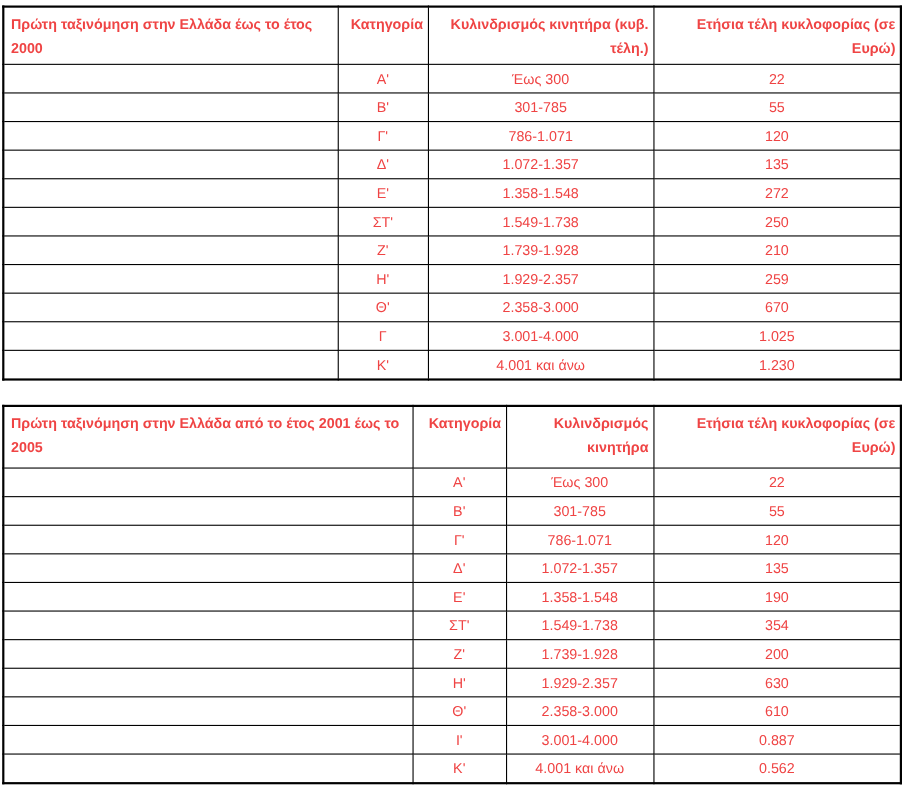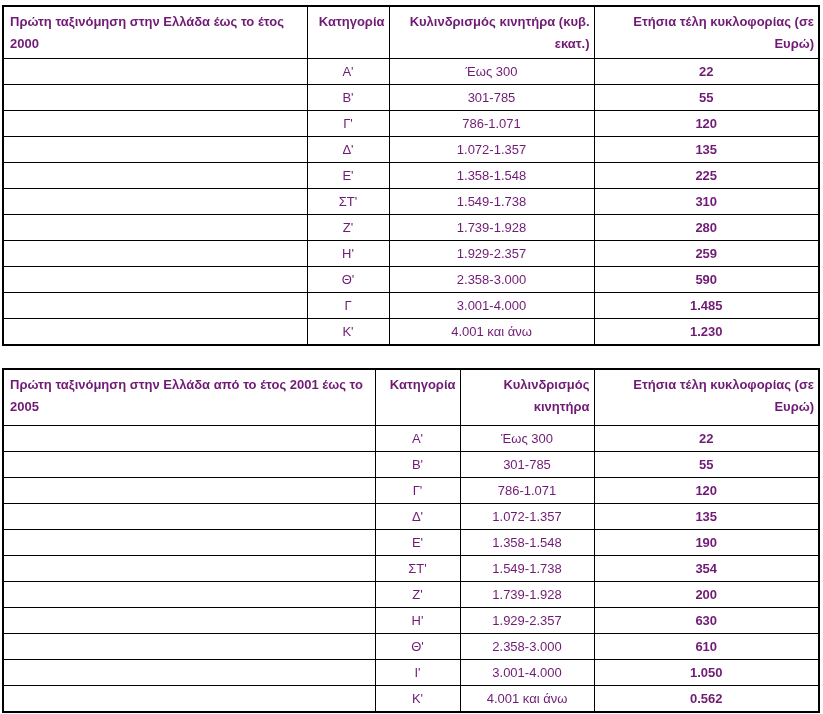--- a/index.html
+++ b/index.html
@@ -16,21 +16,21 @@
   }
   .page {
     padding: 5px 3px 0 2px;
   }
   table.tax-table {
     border-collapse: collapse;
     table-layout: fixed;
     width: 816px;
     border: 2px solid #000;
     font-size: 13px;
-    color: #701a75;
+    color: #ef4444;
   }
   table.tax-table th,
   table.tax-table td {
     border: 1.5px solid #000;
     padding: 0 4px;
     overflow: hidden;
   }
   table.tax-table th {
     font-weight: bold;
     vertical-align: top;
@@ -44,21 +44,21 @@
     padding-left: 6px;
   }
   table.tax-table tbody tr {
     height: 26px;
   }
   table.tax-table td {
     text-align: center;
     vertical-align: middle;
   }
   table.tax-table td.fee-cell {
-    font-weight: bold;
+    font-weight: normal;
   }
   
   .t1 col.c1 { width: 304px; }
   .t1 col.c2 { width: 82px; }
   .t1 col.c3 { width: 205px; }
   .t1 col.c4 { width: 225px; }
   
   .t2 col.c1 { width: 372px; }
   .t2 col.c2 { width: 85px; }
   .t2 col.c3 { width: 134px; }
@@ -78,21 +78,21 @@
     <colgroup>
       <col class="c1">
         <col class="c2">
         <col class="c3">
         <col class="c4">
     </colgroup>
     <thead>
       <tr>
         <th class="title-cell">Πρώτη ταξινόμηση στην Ελλάδα έως το έτος 2000</th>
         <th>Κατηγορία</th>
-        <th>Κυλινδρισμός κινητήρα (κυβ. εκατ.)</th>
+        <th>Κυλινδρισμός κινητήρα (κυβ. τέλη.)</th>
         <th>Ετήσια τέλη κυκλοφορίας (σε Ευρώ)</th>
       </tr>
     </thead>
     <tbody>
         <tr>
           <td></td>
           <td>Α'</td>
           <td>Έως 300</td>
           <td class="fee-cell">22</td>
         </tr>
@@ -111,51 +111,51 @@
         <tr>
           <td></td>
           <td>Δ'</td>
           <td>1.072-1.357</td>
           <td class="fee-cell">135</td>
         </tr>
         <tr>
           <td></td>
           <td>Ε'</td>
           <td>1.358-1.548</td>
-          <td class="fee-cell">225</td>
+          <td class="fee-cell">272</td>
         </tr>
         <tr>
           <td></td>
           <td>ΣΤ'</td>
           <td>1.549-1.738</td>
-          <td class="fee-cell">310</td>
+          <td class="fee-cell">250</td>
         </tr>
         <tr>
           <td></td>
           <td>Ζ'</td>
           <td>1.739-1.928</td>
-          <td class="fee-cell">280</td>
+          <td class="fee-cell">210</td>
         </tr>
         <tr>
           <td></td>
           <td>Η'</td>
           <td>1.929-2.357</td>
           <td class="fee-cell">259</td>
         </tr>
         <tr>
           <td></td>
           <td>Θ'</td>
           <td>2.358-3.000</td>
-          <td class="fee-cell">590</td>
+          <td class="fee-cell">670</td>
         </tr>
         <tr>
           <td></td>
           <td>Γ</td>
           <td>3.001-4.000</td>
-          <td class="fee-cell">1.485</td>
+          <td class="fee-cell">1.025</td>
         </tr>
         <tr>
           <td></td>
           <td>Κ'</td>
           <td>4.001 και άνω</td>
           <td class="fee-cell">1.230</td>
         </tr>
       </tbody>
   </table>
 
@@ -228,21 +228,21 @@
         <tr>
           <td></td>
           <td>Θ'</td>
           <td>2.358-3.000</td>
           <td class="fee-cell">610</td>
         </tr>
         <tr>
           <td></td>
           <td>Ι'</td>
           <td>3.001-4.000</td>
-          <td class="fee-cell">1.050</td>
+          <td class="fee-cell">0.887</td>
         </tr>
         <tr>
           <td></td>
           <td>Κ'</td>
           <td>4.001 και άνω</td>
           <td class="fee-cell">0.562</td>
         </tr>
       </tbody>
   </table>
 

